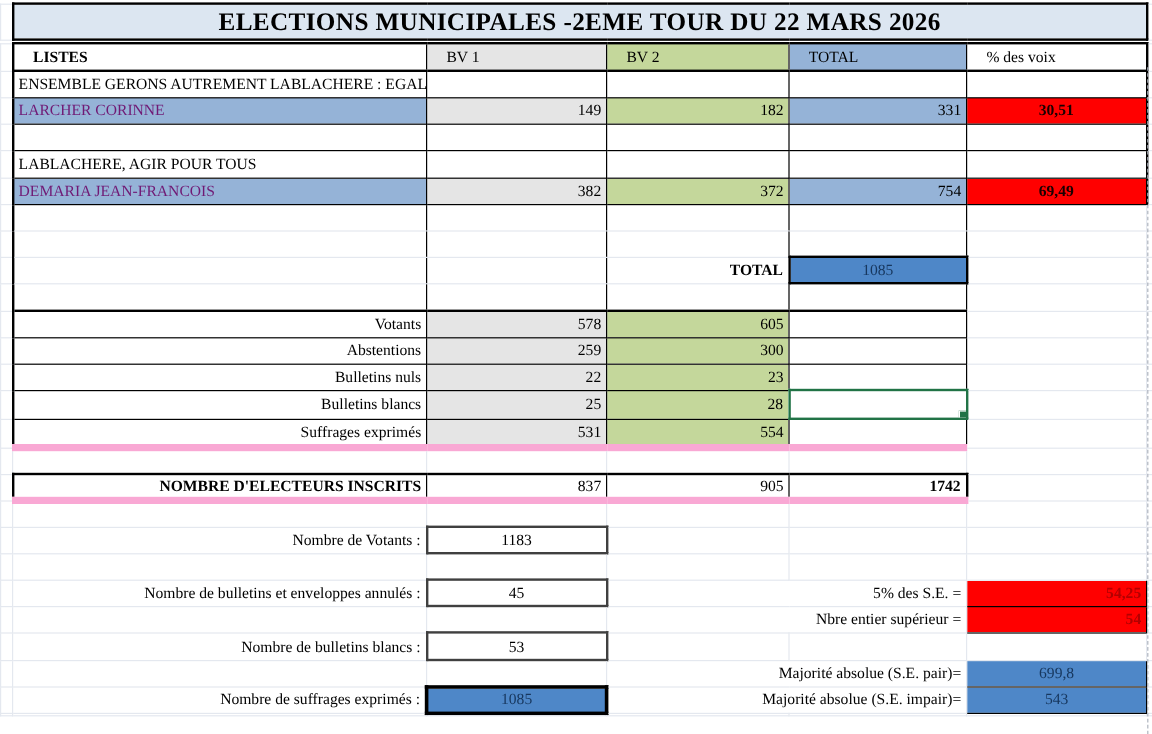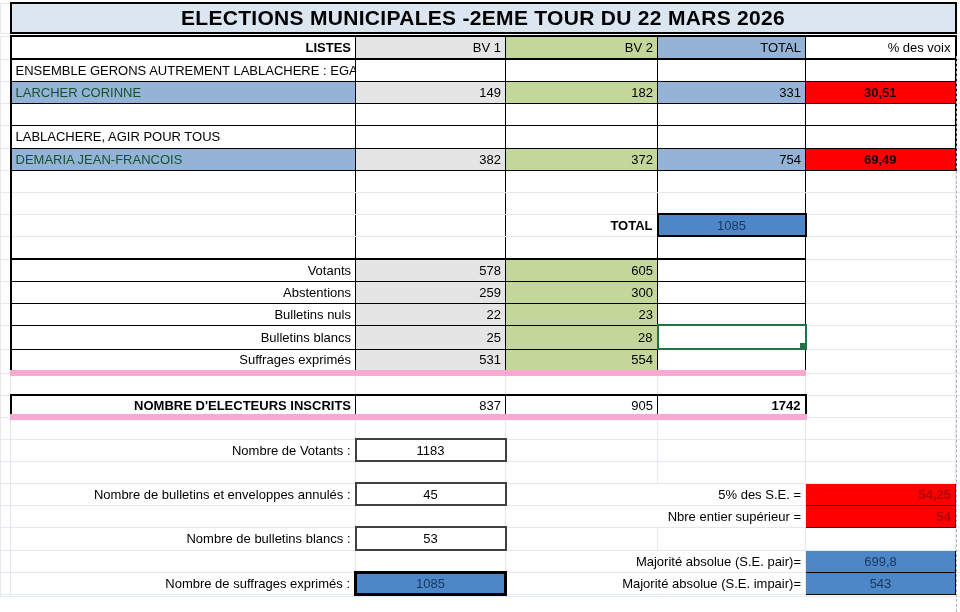--- a/index.html
+++ b/index.html
@@ -1,47 +1,47 @@
 <!DOCTYPE html>
 <html><head>
 <meta charset="utf-8">
 <style>
   html,body{margin:0;padding:0;background:#fff;}
   .sheet{
     position:relative;width:960px;height:612px;overflow:hidden;
-    background:#fff;font-family:Liberation Sans, sans-serif;
+    background:#fff;font-family:Liberation Serif, serif;
     box-sizing:border-box;padding-top:2px;
   }
   table{border-collapse:collapse;table-layout:fixed;width:960px;}
   td{
     border:1px solid #e4e8ef;
     font-size:13px;color:#000;padding:0 4px;
     overflow:hidden;white-space:nowrap;vertical-align:middle;
   }
   
   tr.h30{height:30px}tr.h23{height:23px}tr.h22{height:22px}tr.h24{height:24px}tr.h3{height:3px}
   
   .sp{border:none;}
   .center{text-align:right}.rightal{text-align:right}.bold{font-weight:bold}
   
   .title{
     background:#dce6f1;border:2px solid #000;
     font-weight:bold;font-size:21px;text-align:center;letter-spacing:.3px;
   }
   
-  .hdr{border:1px solid #000;border-top:2px solid #000;border-bottom:2px solid #000;text-align:right;padding-left:16px;}
+  .hdr{border:1px solid #000;border-top:2px solid #000;border-bottom:2px solid #000;text-align:left;padding-left:16px;}
   
   .bk{border:1px solid #000;}
   .oL{border-left:2px solid #000}.oR{border-right:2px solid #000}
   .oT{border-top:2px solid #000}.oB{border-bottom:6px solid #f9a8d4}
   
   .yellow{background:#e5e5e5}
   .green{background:#c4d79b}
   .lblue{background:#95b3d7}
-  .name{background:#95b3d7;color:#14532d;}
+  .name{background:#95b3d7;color:#701a75;}
   .redcell{background:#ff0000;color:#b30000;font-weight:bold;text-align:right;border:1px solid #000;}
   .pctcell{background:#ff0000;color:#1a0000;font-weight:bold;text-align:center;}
   .bluecell{background:#4e87c8;color:#17375e;text-align:center;border:1px solid #000;}
   .totcell{background:#4e87c8;color:#17375e;text-align:center;border:2px solid #000;}
   .bluebox{background:#4e87c8;color:#17375e;text-align:center;border:3px solid #000;}
   
   .c1side{border-left:2px solid #000;border-right:1px solid #000;}
   .vside{border-left:1px solid #000;border-right:1px solid #000;}
   
   .valbox{border:2px solid #404040;text-align:center;}

